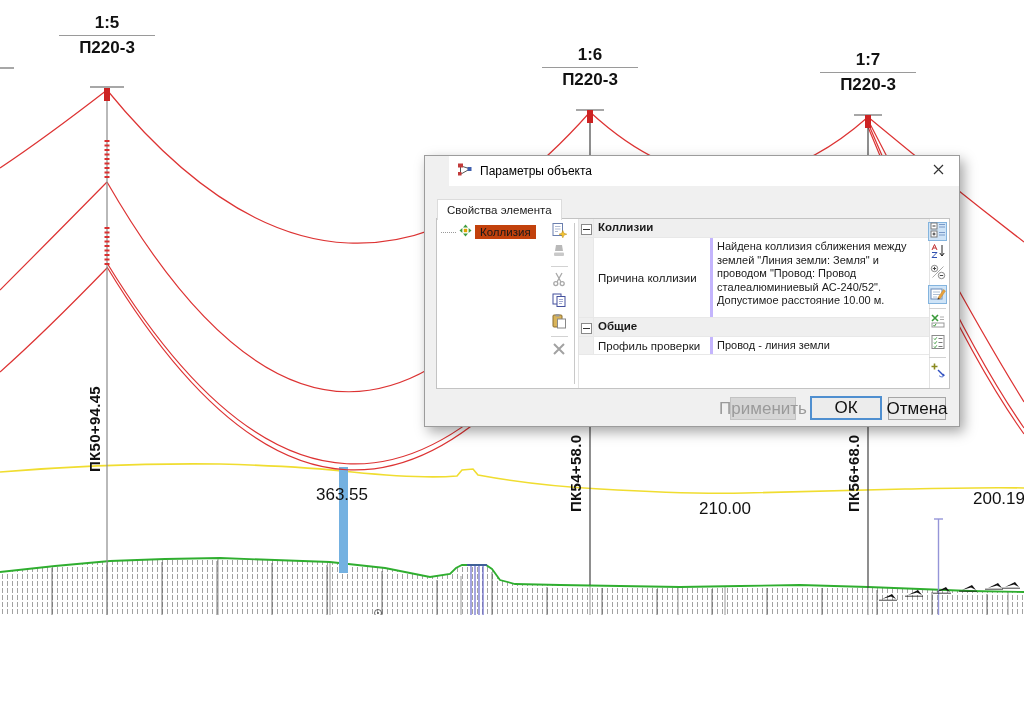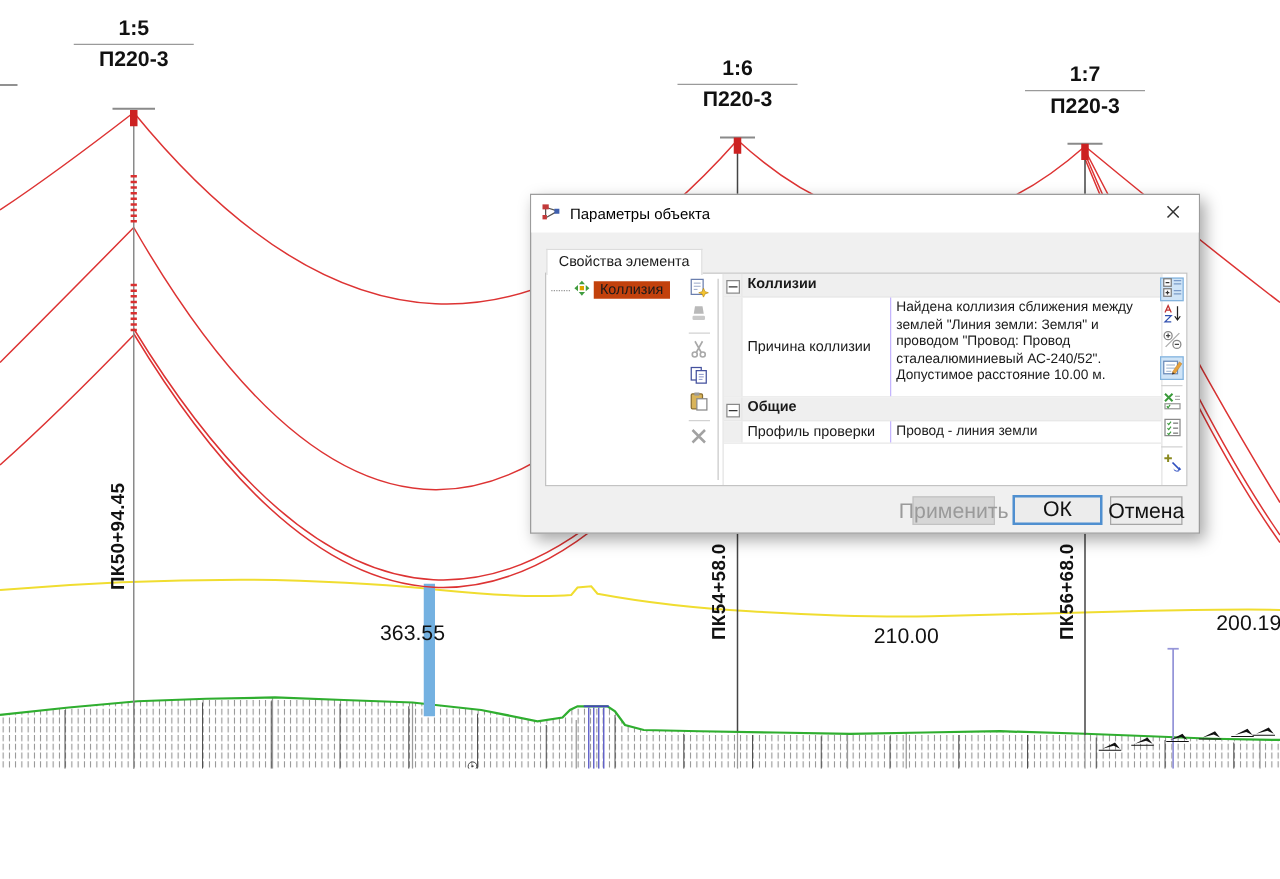--- a/index.html
+++ b/index.html
@@ -12,21 +12,21 @@
           font-size:17px;font-weight:bold;color:#111;line-height:1.05;z-index:1;}
   .tlabel .ratio{padding-bottom:3px;border-bottom:1.5px solid #9a9a9a;margin-bottom:3px;}
   .slabel{position:absolute;font-size:17px;color:#111;z-index:1;white-space:nowrap;}
   .sta{position:absolute;font-size:15px;font-weight:600;color:#111;white-space:nowrap;
        transform:rotate(-90deg);transform-origin:0 0;z-index:1;letter-spacing:.3px;}
 
   
   .dlg{position:absolute;left:424px;top:155px;width:536px;height:272px;box-sizing:border-box;
        background:#f0f0f0;border:1px solid #9c9c9c;box-shadow:4px 5px 12px rgba(0,0,0,.35);
        z-index:5;font-size:12px;color:#1a1a1a;}
-  .dlg-title{position:relative;height:30px;background:#fff;display:flex;align-items:center;padding-left:8px;}
+  .dlg-title{position:relative;height:30px;background:#fff;display:flex;align-items:center;padding-left:8px;margin-left:24px;}
   .dlg-title .ttl{margin-left:7px;font-size:12px;color:#000;}
   .close-btn{position:absolute;right:0;top:0;width:42px;height:29px;display:flex;
              align-items:center;justify-content:center;background:transparent;border:none;cursor:default;}
   .tab{position:absolute;left:12px;top:43px;height:20px;line-height:20px;padding:0 9px;background:#fff;
        border:1px solid #dcdcdc;border-bottom:none;font-size:11.5px;z-index:2;}
   .page{position:absolute;left:11px;top:62px;width:514px;height:171px;box-sizing:border-box;
         background:#fff;border:1px solid #c3c3c3;}
   
   .tree-item{position:absolute;left:4px;top:5px;display:flex;align-items:center;gap:3px;}
   .dots{width:15px;border-top:1px dotted #999;}
@@ -41,21 +41,21 @@
   .vdiv{position:absolute;left:137px;top:4px;bottom:4px;width:1px;background:#c9c9c9;}
   
   .pg{position:absolute;left:141px;top:0px;width:350px;height:169px;font-size:11.5px;
       border-left:1px solid #e3e3e3;border-right:1px solid #e3e3e3;overflow:hidden;}
   .pgr{display:flex;align-items:stretch;border-bottom:1px solid #e8e8e8;box-sizing:border-box;}
   .gut{flex:0 0 14px;background:#efefef;border-right:1px solid #e8e8e8;position:relative;}
   .expbox{position:absolute;left:2px;top:5px;width:9px;height:9px;border:1px solid #898989;background:#fff;box-sizing:content-box;}
   .expbox .minus{position:absolute;left:1px;right:1px;top:4px;height:1px;background:#333;}
   .sec{background:#efefef;font-weight:bold;height:19px;}
   .sectitle{flex:1;padding:2px 4px;box-sizing:border-box;}
-  .plab{flex:0 0 119px;border-right:1px solid #c4b5fd;padding:2px 4px;display:flex;align-items:center;box-sizing:border-box;}
+  .plab{flex:0 0 119px;border-right:3px solid #c4b5fd;padding:2px 4px;display:flex;align-items:center;box-sizing:border-box;}
   .pval{flex:1;padding:2px 4px;box-sizing:border-box;font-size:11px;line-height:13.5px;}
   .r-reason{height:80px;}
   .r-sm{height:18px;}
   
   .btn{position:absolute;height:23px;box-sizing:border-box;font-family:"Liberation Sans",sans-serif;
        font-size:17px;display:flex;align-items:center;justify-content:center;}
   .btn-apply{left:305px;top:241px;width:66px;background:#d6d6d6;color:#9a9a9a;border:1px solid #c2c2c2;}
   .btn-ok{left:385px;top:240px;width:72px;height:24px;background:#ececec;color:#111;border:2px solid #4f8fd0;}
   .btn-cancel{left:463px;top:241px;width:58px;background:#ececec;color:#111;border:1px solid #a6a6a6;}
 </style>
@@ -195,21 +195,21 @@
   </div>
   <div class="tlabel" style="left:868px;top:51px;">
     <div class="ratio">1:7</div>
     <div>П220-3</div>
   </div>
 
   <div class="sta" style="left:86px;top:472px;">ПК50+94.45</div>
   <div class="sta" style="left:567px;top:512px;">ПК54+58.0</div>
   <div class="sta" style="left:845px;top:512px;">ПК56+68.0</div>
 
-  <div class="slabel" style="left:304px;top:485px;margin-top:12px;">363.55</div>
+  <div class="slabel" style="left:316px;top:485px;">363.55</div>
   <div class="slabel" style="left:699px;top:499px;">210.00</div>
   <div class="slabel" style="left:973px;top:489px;">200.19</div>
 
   <div class="dlg">
 
     <div class="dlg-title">
       <span>
         <svg width="16" height="16" viewBox="0 0 16 16">
           <path d="M3.5,5 L3.5,11 M4,4 L12,6.5 M4,12 L12,7.5" stroke="#555" fill="none"></path>
           <rect x="1" y="1.5" width="5" height="4" fill="#c23a3a"></rect>

